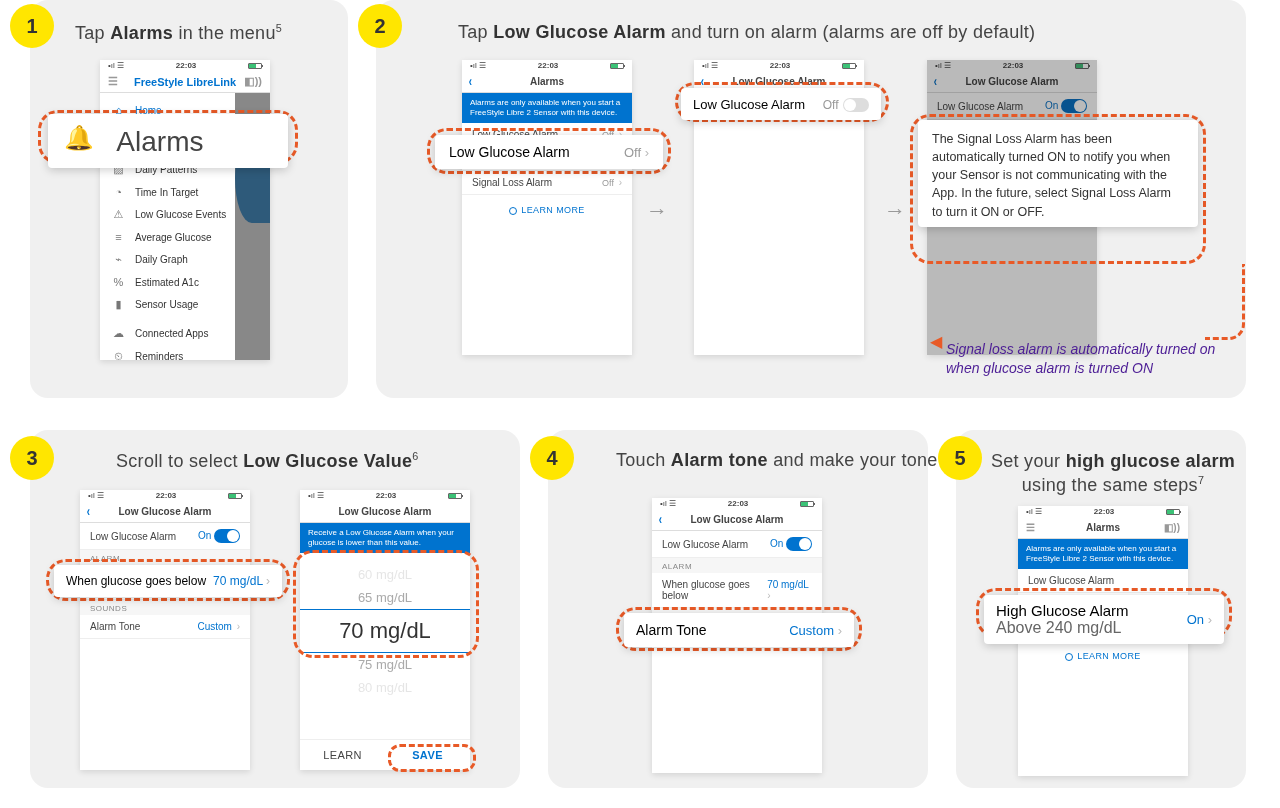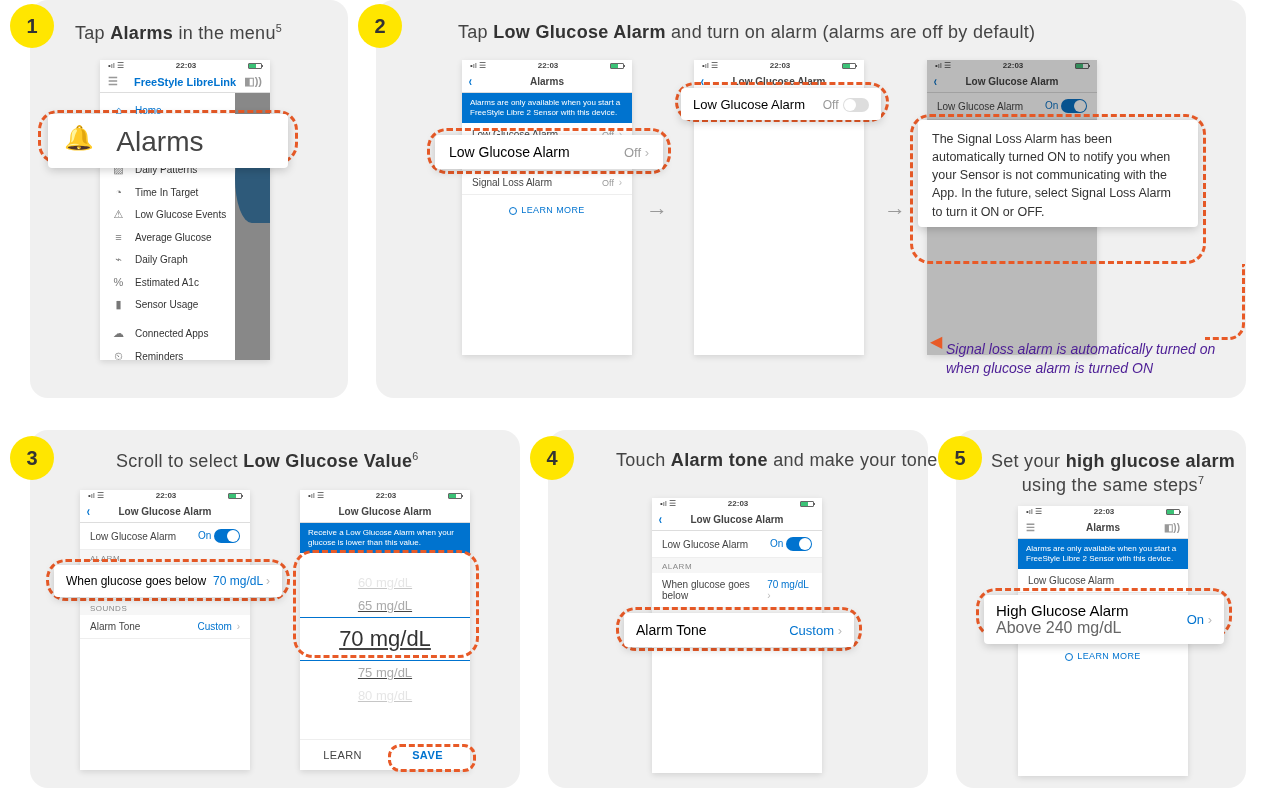--- a/index.html
+++ b/index.html
@@ -163,22 +163,21 @@
     color: #777;
   }
   .arrow {
     position: absolute;
     color: #999;
     font-size: 22px;
     z-index: 2;
   }
   .picker-area {
     text-align: center;
-    padding: 18px 0;
-    text-decoration: underline;
+    padding: 10px 0;
   }
   .picker-line {
     font-size: 13px;
     color: #aaa;
     padding: 4px 0;
   }
   .picker-line.sel {
     font-size: 22px;
     color: #333;
     border-top: 1px solid #0073cf;

